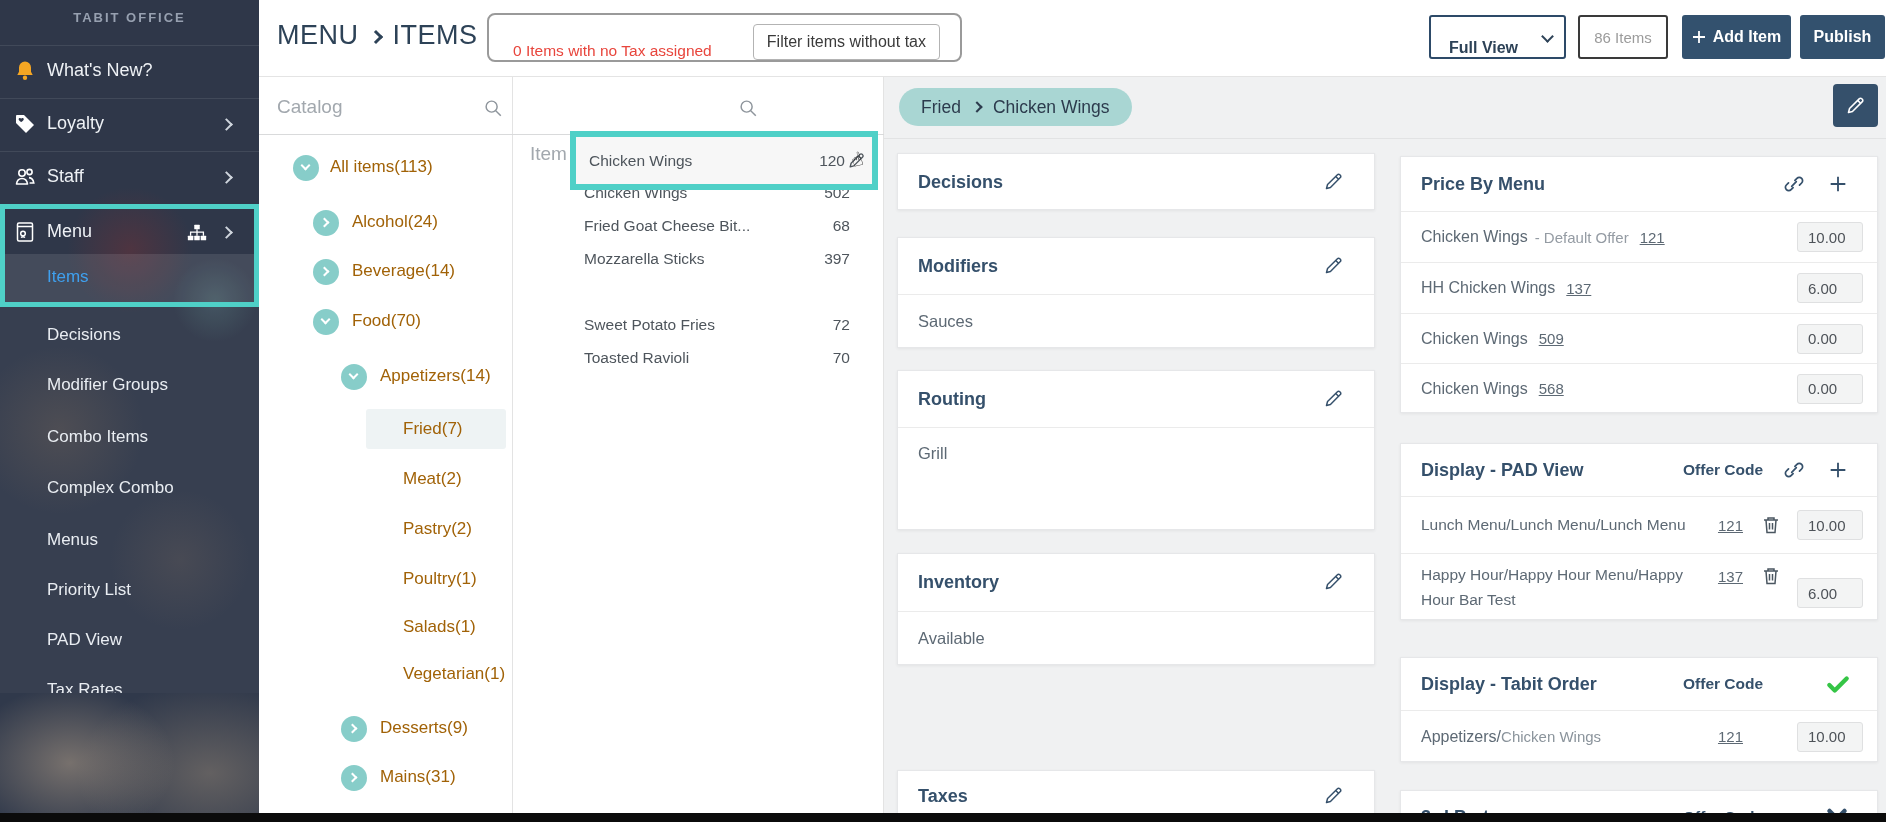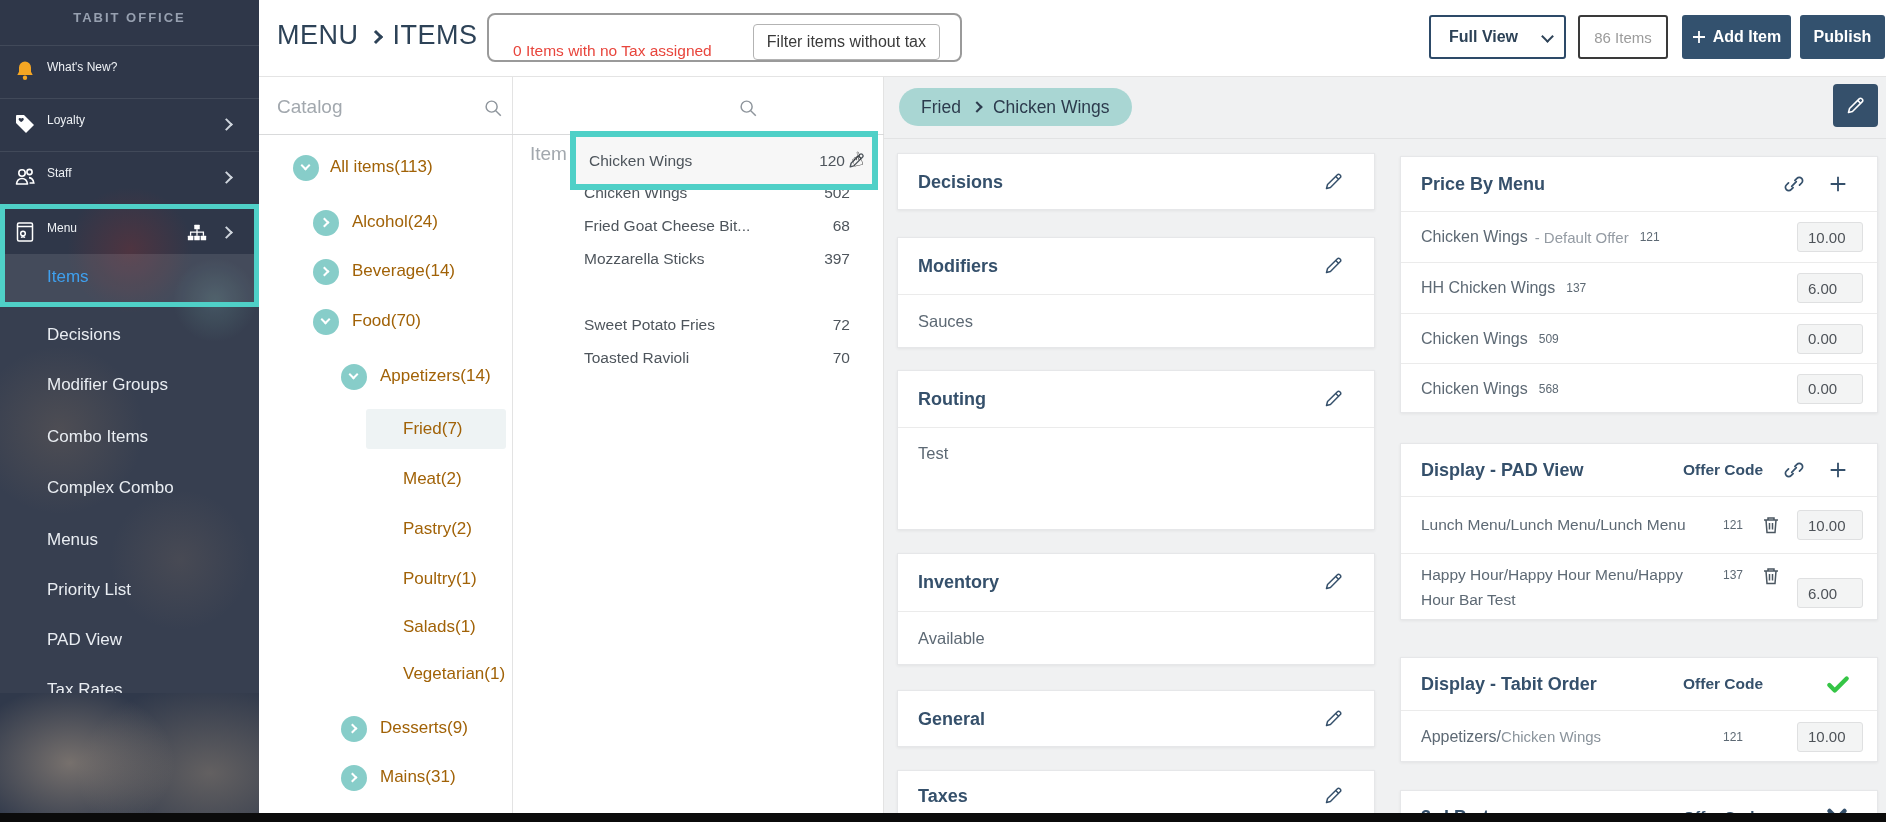--- a/index.html
+++ b/index.html
@@ -19,21 +19,21 @@
   .sb-bottom{left:0;top:693px;width:259px;height:121px;
     background:
       radial-gradient(ellipse 150px 110px at 70px 70px, rgba(205,180,150,.45), rgba(205,180,150,0) 70%),
       radial-gradient(ellipse 190px 130px at 210px 80px, rgba(175,155,130,.40), rgba(175,155,130,0) 70%),
       #48516617;}
   .brand{left:0;top:10px;width:259px;text-align:center;font-size:13px;font-weight:bold;
     letter-spacing:2px;color:#97a0b0;}
   .sb-div{left:0;width:259px;border-top:1px solid rgba(255,255,255,.09);}
   .nav-row{left:0;width:259px;height:53px;}
   .nav-icon{left:13px;top:14px;width:24px;height:24px;}
-  .nav-label{left:47px;top:15px;font-size:12px;color:#eef1f5;}
+  .nav-label{left:47px;top:15px;font-size:18px;color:#eef1f5;}
   .nav-chev{left:222px;top:22px;width:9px;height:9px;border-right:2px solid #cfd5dd;
     border-bottom:2px solid #cfd5dd;transform:rotate(-45deg);}
   .menu-box{left:0;top:204px;width:259px;height:103px;border:5px solid #4fd0c7;}
   .items-row{left:5px;top:254px;width:249px;height:48px;background:rgba(255,255,255,.10);}
   .items-label{left:42px;top:13px;font-size:17px;color:#3fa0ee;}
   .submenu{left:0;top:307px;width:259px;height:386px;background:rgba(255,255,255,.045);overflow:hidden;}
   .sub-label{left:47px;font-size:17px;color:#e9edf2;}
   .sitemap{left:186px;top:16px;width:22px;height:22px;}
 
   
@@ -41,21 +41,21 @@
   .h-title{left:18px;top:20px;display:flex;align-items:center;gap:12px;color:#2d4257;
     font-size:27px;font-weight:500;letter-spacing:.5px;}
   .h-title .chev{width:10px;height:10px;border-right:3px solid #2d4257;border-bottom:3px solid #2d4257;
     transform:rotate(-45deg);margin-top:2px;}
   .filter-group{left:228px;top:13px;width:475px;height:49px;border:2px solid #9a9a9a;border-radius:8px;
     background:#fff;display:flex;align-items:flex-end;}
   .tax-warn{margin-left:24px;font-size:15.5px;color:#e8453c;}
   .filter-btn{margin-left:auto;margin-right:20px;border:1px solid #b3b3b3;border-radius:4px;
     background:#fff;font-size:16px;color:#3a3a3a;padding:8px 13px;cursor:pointer;}
   .view-select{left:1170px;top:15px;width:137px;height:44px;border:2px solid #2d4a68;border-radius:3px;
-    background:#fff;display:flex;align-items:center;}
+    background:#fff;display:flex;align-items:flex-end;}
   .view-select span{margin-left:18px;font-size:16px;font-weight:600;color:#2d4257;}
   .sel-chev{position:absolute;right:12px;top:15px;width:9px;height:9px;border-right:2px solid #2d4257;
     border-bottom:2px solid #2d4257;transform:rotate(45deg);}
   .count-box{left:1319px;top:15px;width:90px;height:44px;border:2px solid #3a3a3a;border-radius:3px;
     background:#fff;display:flex;align-items:center;justify-content:center;font-size:15px;color:#9b9b9b;}
   .navy-btn{height:44px;top:15px;background:#33516e;border-radius:3px;color:#fff;font-size:16px;
     font-weight:600;display:flex;align-items:center;justify-content:center;gap:7px;cursor:pointer;border:none;}
   .add-btn{left:1423px;width:109px;}
   .pub-btn{left:1541px;width:85px;}
 
@@ -106,21 +106,21 @@
 
   .mid{left:897px;width:478px;}
   .right{left:1400px;width:478px;}
 
   .offer-code{font-size:15.5px;font-weight:700;color:#35506b;}
   .icon-navy{color:#35506b;cursor:pointer;}
   .price-box{width:66px;height:30px;background:#f3f4f4;border:1px solid #dfe0e1;border-radius:3px;
     font-size:15px;color:#4d5258;padding:0 0 0 10px;outline:none;}
   .pr-name{font-size:16px;color:#5d6974;}
   .pr-suffix{font-size:15px;color:#949ba3;margin-left:7px;}
-  .pr-code{font-size:12px;color:#5d6974;margin-left:11px;}
+  .pr-code{font-size:15px;color:#5d6974;margin-left:11px;text-decoration:underline;}
 
   .black-bar{left:0;top:813px;width:1886px;height:9px;background:#0b0b0b;z-index:20;}
 </style>
 </head>
 <body>
 
 <div class="app">
 
   <div class="abs sidebar">
     <div class="abs sb-bottom"></div>
@@ -338,46 +338,37 @@
 
   <div class="abs card mid" style="top:370px;height:160px">
     <div class="card-head">
       <span class="card-title">Routing</span>
       <svg class="head-pencil" viewBox="0 0 24 24" fill="none" stroke="currentColor" stroke-width="1.7" stroke-linejoin="round">
           <path d="M4 20l1.2-4.5L16.5 4.2a1.8 1.8 0 012.6 0l.7.7a1.8 1.8 0 010 2.6L8.5 18.8 4 20z"></path>
           <path d="M14.5 6.2l3.3 3.3"></path>
         </svg>
     </div>
     <div class="crow" style="height:51px">
-      <span class="rl">Test</span>
+      <span class="rl">Grill</span>
     </div>
   </div>
 
   <div class="abs card mid" style="top:553px;height:112px">
     <div class="card-head" style="height:57px">
       <span class="card-title">Inventory</span>
       <svg class="head-pencil" viewBox="0 0 24 24" fill="none" stroke="currentColor" stroke-width="1.7" stroke-linejoin="round">
           <path d="M4 20l1.2-4.5L16.5 4.2a1.8 1.8 0 012.6 0l.7.7a1.8 1.8 0 010 2.6L8.5 18.8 4 20z"></path>
           <path d="M14.5 6.2l3.3 3.3"></path>
         </svg>
     </div>
     <div class="crow" style="height:53px">
       <span class="rl">Available</span>
     </div>
   </div>
 
-  <div class="abs card mid" style="top:690px;height:57px">
-    <div class="card-head">
-      <span class="card-title">General</span>
-      <svg class="head-pencil" viewBox="0 0 24 24" fill="none" stroke="currentColor" stroke-width="1.7" stroke-linejoin="round">
-          <path d="M4 20l1.2-4.5L16.5 4.2a1.8 1.8 0 012.6 0l.7.7a1.8 1.8 0 010 2.6L8.5 18.8 4 20z"></path>
-          <path d="M14.5 6.2l3.3 3.3"></path>
-        </svg>
-    </div>
-  </div>
 
   <div class="abs card mid" style="top:770px;height:52px">
     <div class="card-head" style="height:50px">
       <span class="card-title">Taxes</span>
       <svg class="head-pencil" style="top:14px" viewBox="0 0 24 24" fill="none" stroke="currentColor" stroke-width="1.7" stroke-linejoin="round">
           <path d="M4 20l1.2-4.5L16.5 4.2a1.8 1.8 0 012.6 0l.7.7a1.8 1.8 0 010 2.6L8.5 18.8 4 20z"></path>
           <path d="M14.5 6.2l3.3 3.3"></path>
         </svg>
     </div>
   </div>

